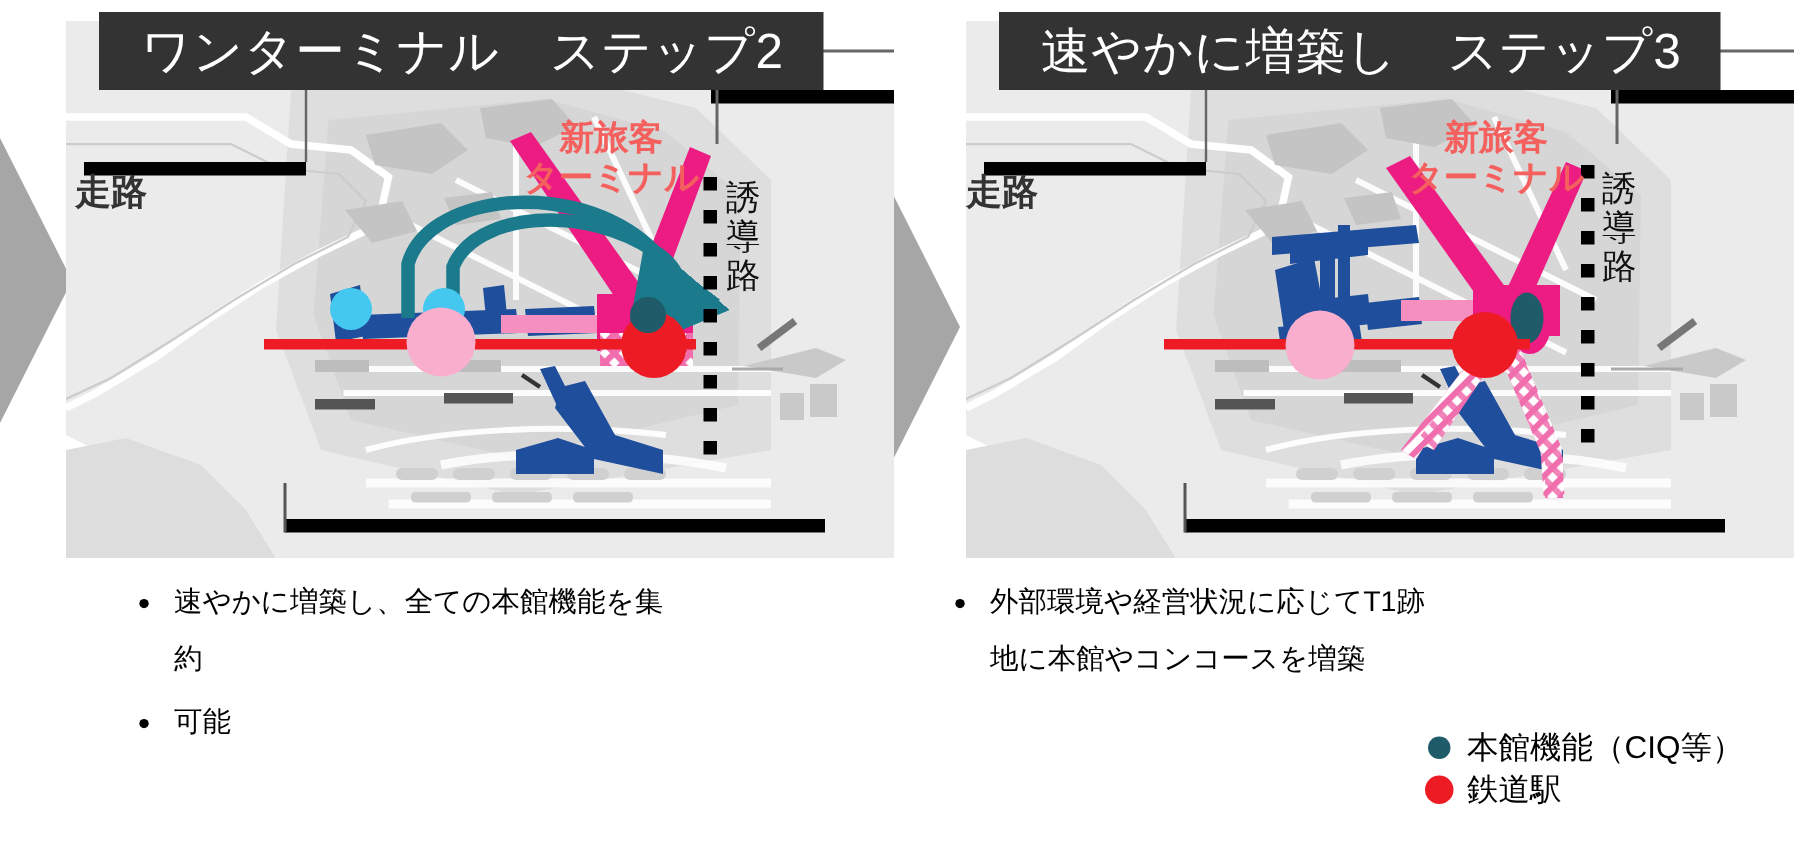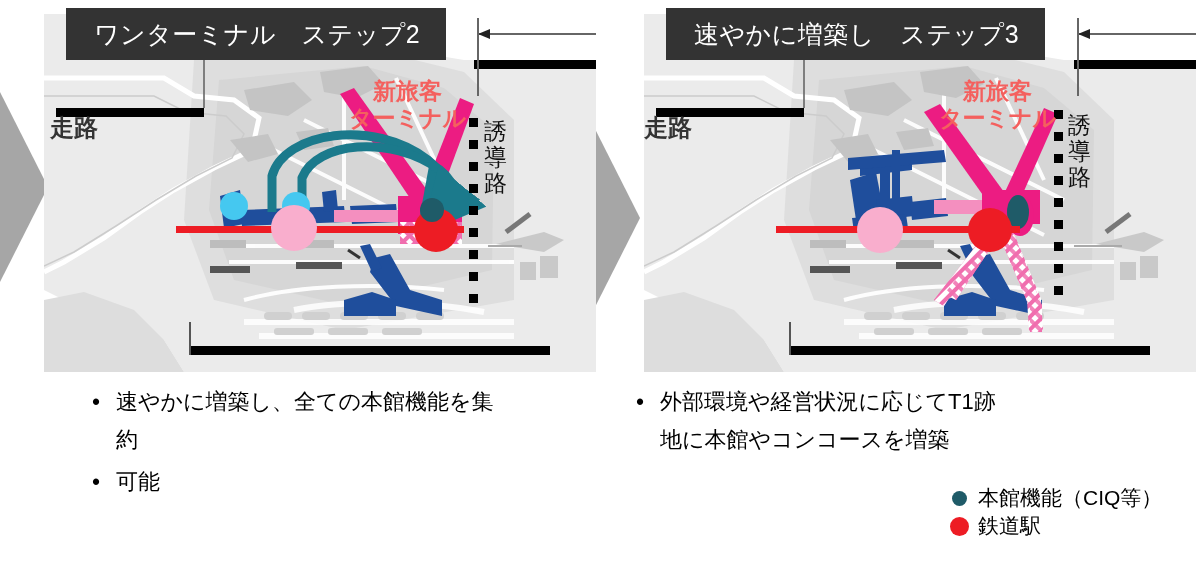--- a/index.html
+++ b/index.html
@@ -37,38 +37,38 @@
   
   .banner {
     position: absolute; left: 22px; top: 8px;
     height: 52px; padding: 0 26px 0 28px;
     background: #333333;
     display: flex; align-items: center;
     z-index: 20;
   }
   .banner span {
     color: #ffffff;
-    font-size: 25px;
+    font-size: 33px;
     letter-spacing: 0.5px;
     white-space: pre;
     font-weight: 400;
   }
 
   
   .bullets { position: absolute; }
   #bullets-left  { left: 86px;  top: 383px; width: 530px; }
   #bullets-right { left: 630px; top: 383px; width: 520px; }
   .bullet { display: flex; margin-bottom: 4px; }
   .bullet .dot {
     width: 30px; flex: none;
     font-size: 23px; line-height: 38px;
     color: #000; text-align: left; padding-left: 6px;
   }
   .bullet .txt {
-    font-size: 22px; line-height: 38px;
+    font-size: 19px; line-height: 38px;
     color: #000;
     letter-spacing: 0px;
   }
 
   
   #legend { position: absolute; left: 950px; top: 484px; }
   .leg-row { display: flex; align-items: center; height: 28px; }
   .leg-dot { flex: none; border-radius: 50%; margin-right: 9px; }
   .leg-dot.big   { width: 19px; height: 19px; }
   .leg-dot.small { width: 15px; height: 15px; margin-left: 2px; margin-right: 11px;}

